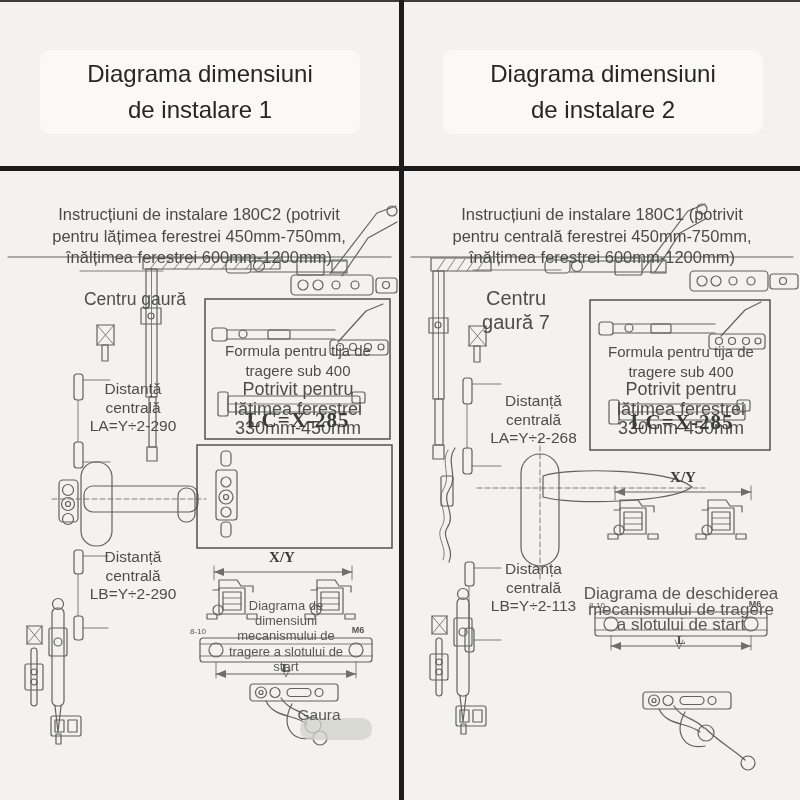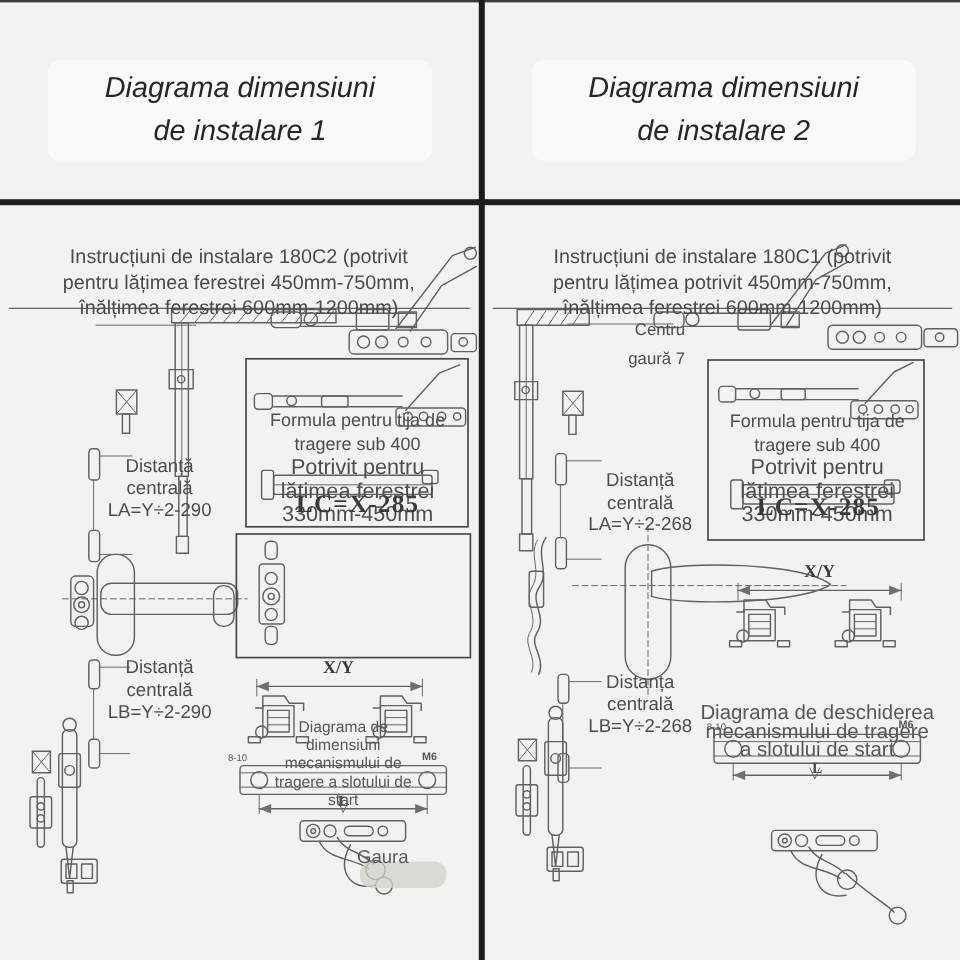--- a/index.html
+++ b/index.html
@@ -11,21 +11,21 @@
     position:relative;
   }
   .page{position:absolute;inset:0;}
   .top-border{position:absolute;left:0;top:0;width:800px;height:2px;background:#3c3c3c;}
   .v-divider{position:absolute;left:399px;top:0;width:5px;height:800px;background:#1c1c1c;}
   .h-divider{position:absolute;left:0;top:166px;width:800px;height:5px;background:#1c1c1c;}
   .title{
     position:absolute;top:50px;width:320px;
     font-size:24px;line-height:36px;text-align:center;
     color:#262626;white-space:pre-line;
-    background:rgba(255,255,255,0.55);border-radius:10px;padding:6px 0;font-style:italic;
+    background:rgba(255,255,255,0.55);border-radius:10px;padding:6px 0;
   }
   .title.one{left:40px;}
   .title.two{left:443px;}
   .panel{position:absolute;top:170px;width:329px;height:630px;}
   .panel.p1{left:0;}
   .panel.p2{left:403px;}
   .panel svg{position:absolute;left:0;top:0;}
   .t{
     position:absolute;white-space:pre-line;text-align:center;
     color:#4d4d4d;line-height:1.2;
@@ -230,20 +230,21 @@
         <path class="d" d="M31,16 C38,28 52,28 61,38"></path>
         <circle class="d" cx="63" cy="43" r="8"></circle>
         <path class="d" d="M42,22 C30,44 42,60 62,56"></path>
         <circle class="d" cx="70" cy="56" r="7"></circle>
       </g>
     </svg>
 
     <div class="t instr">Instrucțiuni de instalare 180C2 (potrivit
 pentru lățimea ferestrei 450mm-750mm,
 înălțimea ferestrei 600mm-1200mm)</div>
+    <div class="t" style="left:70px;top:119px;width:130px;font-size:17.5px;">Centru gaură</div>
     <div class="t" style="left:208px;top:171px;width:180px;font-size:15px;line-height:19.5px;">Formula pentru tija de
 tragere sub 400</div>
     <div class="t" style="left:210px;top:210px;width:176px;font-size:18px;line-height:19.5px;">Potrivit pentru
 lățimea ferestrei
 330mm-450mm</div>
     <div class="t mono" style="left:215px;top:238px;width:166px;font-size:21px;font-weight:bold;color:#3a3a3a;letter-spacing:1px;">LC=X-285</div>
     <div class="t" style="left:82px;top:210px;width:102px;font-size:15.5px;line-height:18.5px;">Distanță
 centrală
 LA=Y÷2-290</div>
     <div class="t" style="left:82px;top:378px;width:102px;font-size:15.5px;line-height:18.5px;">Distanță
@@ -425,36 +426,36 @@
         <path class="d" d="M16,19 C24,36 44,32 57,42"></path>
         <path class="d" d="M31,16 C38,28 52,28 61,38"></path>
         <circle class="d" cx="63" cy="43" r="8"></circle>
         <path class="d" d="M42,22 C30,44 42,60 62,56"></path>
         <path class="d" d="M62,38 C76,52 94,62 102,70"></path>
         <circle class="d" cx="105" cy="73" r="7"></circle>
       </g>
     </svg>
 
     <div class="t instr">Instrucțiuni de instalare 180C1 (potrivit
-pentru lățimea potrivit 450mm-750mm,
+pentru centrală ferestrei 450mm-750mm,
 înălțimea ferestrei 600mm-1200mm)</div>
-    <div class="t" style="left:58px;top:92px;width:110px;font-size:14px;line-height:24px;text-align:right;">Centru
+    <div class="t" style="left:58px;top:116px;width:110px;font-size:20px;line-height:24px;">Centru
 gaură 7</div>
     <div class="t" style="left:190px;top:172px;width:176px;font-size:15px;line-height:19.5px;">Formula pentru tija de
 tragere sub 400</div>
     <div class="t" style="left:192px;top:210px;width:172px;font-size:18px;line-height:19.5px;">Potrivit pentru
 lățimea ferestrei
 330mm-450mm</div>
     <div class="t mono" style="left:196px;top:240px;width:166px;font-size:21px;font-weight:bold;color:#3a3a3a;letter-spacing:1px;">LC=X-285</div>
     <div class="t" style="left:78px;top:222px;width:105px;font-size:15.5px;line-height:18.5px;">Distanță
 centrală
 LA=Y÷2-268</div>
     <div class="t" style="left:78px;top:390px;width:105px;font-size:15.5px;line-height:18.5px;">Distanța
 centrală
-LB=Y÷2-268</div>
+LB=Y÷2-113</div>
     <div class="t mono" style="left:248px;top:298px;width:64px;font-size:15px;font-weight:bold;color:#3a3a3a;">X/Y</div>
     <div class="t" style="left:178px;top:416px;width:200px;font-size:17px;line-height:15.5px;color:#575757;">Diagrama de deschiderea
 mecanismului de tragere
 a slotului de start</div>
     <div class="t" style="left:182px;top:431px;width:24px;font-size:8px;color:#555;">8-10</div>
     <div class="t" style="left:340px;top:429px;width:24px;font-size:9px;font-weight:bold;color:#555;">M6</div>
     <div class="t mono" style="left:258px;top:462px;width:40px;font-size:13px;font-weight:bold;">L</div>
   </div>
 </div>
 

